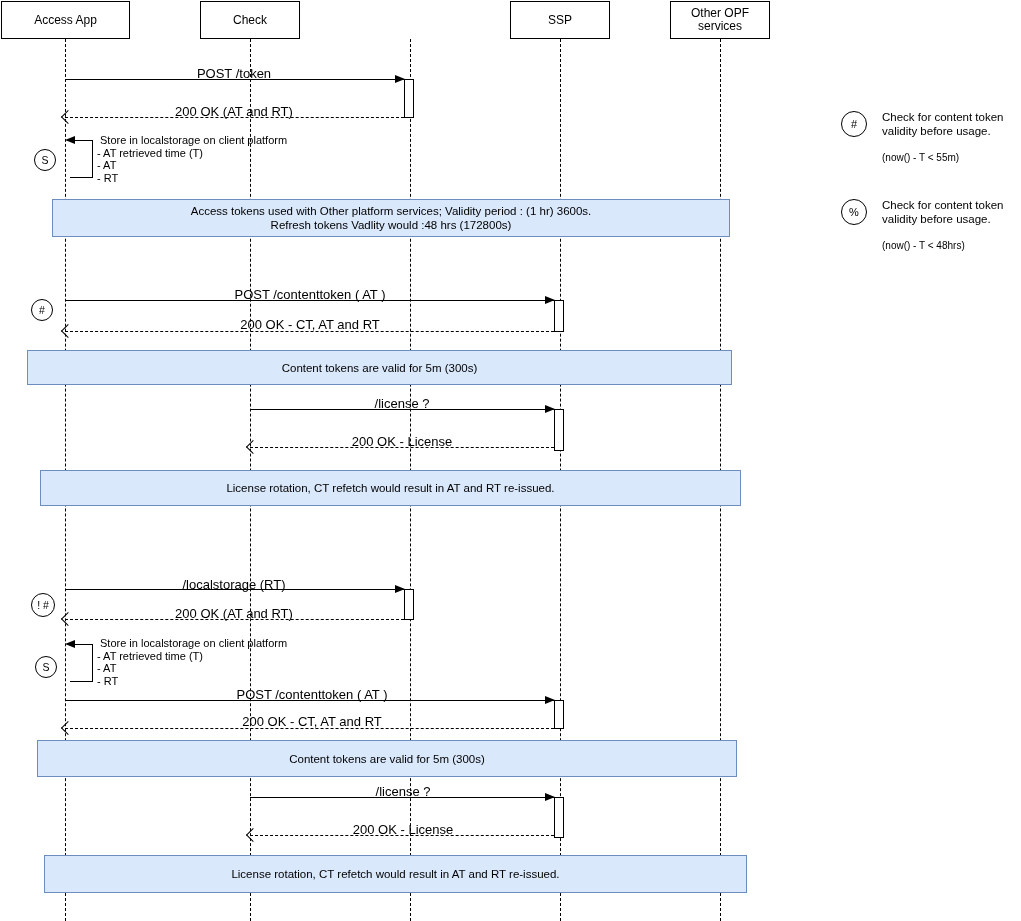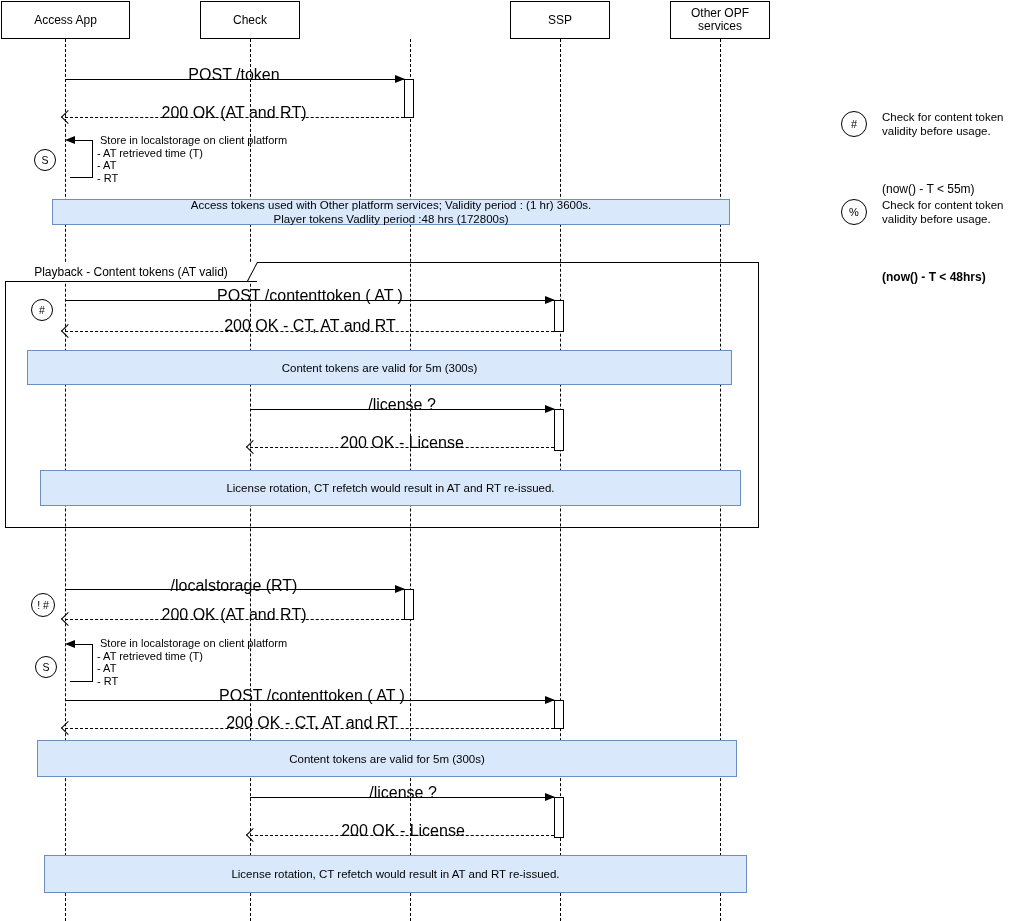--- a/index.html
+++ b/index.html
@@ -14,21 +14,21 @@
   }
   .lifeline{position:absolute;top:39px;height:882px;width:0;border-left:1px dashed #000;}
   .activation{position:absolute;width:10px;background:#fff;border:1px solid #000;box-sizing:border-box;z-index:3;}
   .msg{position:absolute;height:0;z-index:2;}
   .msg .line{position:absolute;left:0;right:0;top:0;border-top:1px solid #000;}
   .msg.dashed .line{border-top-style:dashed;}
   .head-right{position:absolute;right:-1px;top:-4px;width:0;height:0;
     border-left:10px solid #000;border-top:4px solid transparent;border-bottom:4px solid transparent;}
   .head-left-open{position:absolute;left:-2px;top:-5px;width:9px;height:9px;
     border-left:1px solid #000;border-bottom:1px solid #000;transform:rotate(45deg);}
-  .msg-label{position:absolute;transform:translateX(-50%);font-size:16px;white-space:nowrap;z-index:4;background:transparent;}
+  .msg-label{position:absolute;transform:translateX(-50%);font-size:13px;white-space:nowrap;z-index:4;background:transparent;}
   .note{
     position:absolute;background:var(--note-fill,#dae8fc);border:1px solid var(--note-border,#6c8ebf);
     display:flex;flex-direction:column;align-items:center;justify-content:center;
     font-size:11.5px;text-align:center;line-height:14px;box-sizing:border-box;z-index:1;
   }
   .frame{position:absolute;border:1px solid #000;box-sizing:border-box;z-index:0;}
   .frame-tab{
     position:absolute;left:-1px;top:-1px;height:20px;border:1px solid #000;border-left:none;border-top:none;
     display:flex;align-items:center;justify-content:center;font-size:12px;white-space:nowrap;
     box-sizing:border-box;background:#fff;border-right:none;
@@ -44,21 +44,21 @@
   }
   .m22{width:22px;height:22px;}
   .m24{width:24px;height:24px;}
   .m26{width:26px;height:26px;font-size:11px;}
   .selfmsg-bracket{position:absolute;width:22px;height:36px;
     border-top:1px solid #000;border-right:1px solid #000;border-bottom:1px solid #000;z-index:2;}
   .selfmsg-head{position:absolute;width:0;height:0;
     border-right:10px solid #000;border-top:4px solid transparent;border-bottom:4px solid transparent;z-index:3;}
   .sm-text{position:absolute;font-size:11px;line-height:12.3px;white-space:nowrap;z-index:4;}
   .legend-text{position:absolute;width:140px;font-size:11.5px;line-height:14px;}
-  .legend-cond{position:absolute;font-size:12px;white-space:nowrap;margin-top:30px;}
+  .legend-cond{position:absolute;font-size:10px;white-space:nowrap;}
 </style>
 </head>
 <body>
 
 <div class="canvas">
 
   <div class="lifeline" style="left:65px;"></div>
   <div class="lifeline" style="left:250px;"></div>
   <div class="lifeline" style="left:410px;"></div>
   <div class="lifeline" style="left:560px;"></div>
@@ -92,42 +92,36 @@
   <span class="selfmsg-head" style="left:65px;top:136px;"></span>
   <div class="selfmsg-bracket" style="left:70px;top:140px;"></div>
   <div class="sm-text" style="left:100px;top:134px;">Store in localstorage on client platform</div>
   <div class="sm-text" style="left:97px;top:147px;">- AT retrieved time (T)</div>
   <div class="sm-text" style="left:97px;top:159px;">- AT</div>
   <div class="sm-text" style="left:97px;top:172px;">- RT</div>
   <div class="marker m22" style="left:34px;top:149px;">
       <span>S</span>
     </div>
 
-  <div class="note" style="left:52px;top:199px;width:678px;height:26px;">
+  <div class="note" style="left:52px;top:199px;width:678px;height:38px;">
     <div>Access tokens used with Other platform services; Validity period : (1 hr) 3600s.</div>
-    <div>Player tokens Vadlity period :48 hrs (172800s)</div>
+    <div>Refresh tokens Vadlity would :48 hrs (172800s)</div>
   </div>
 
   <div class="marker m26" style="left:841px;top:111px;">
       <span>#</span>
     </div>
   <div class="legend-text" style="left:882px;top:110px;">Check for content token validity before usage.</div>
   <div class="legend-cond" style="left:882px;top:152px;">(now() - T &lt; 55m)</div>
   <div class="marker m26" style="left:841px;top:199px;">
       <span>%</span>
     </div>
   <div class="legend-text" style="left:882px;top:198px;">Check for content token validity before usage.</div>
-  <div class="legend-cond" style="left:882px;top:240px;font-weight:bold;">(now() - T &lt;  48hrs)</div>
-
-  <div class="frame" style="left:5px;top:262px;width:754px;height:266px;">
-    <div class="frame-tab" style="width:252px;border-bottom:1px solid #000;">
-      <span>Playback - Content tokens (AT valid)</span>
-      <span class="diag"></span>
-    </div>
-  </div>
+  <div class="legend-cond" style="left:882px;top:240px;">(now() - T &lt;  48hrs)</div>
+
   <div class="marker m22" style="left:31px;top:299px;">
       <span>#</span>
     </div>
 
   <div class="msg-label" style="left:310px;top:287px;">POST /contenttoken ( AT )</div>
   <div class="msg" style="left:65px;width:489px;top:300px;">
     <span class="line"></span>
     <span class="head-right"></span>
   </div>
   <div class="activation" style="left:554px;top:300px;height:32px;"></div>

